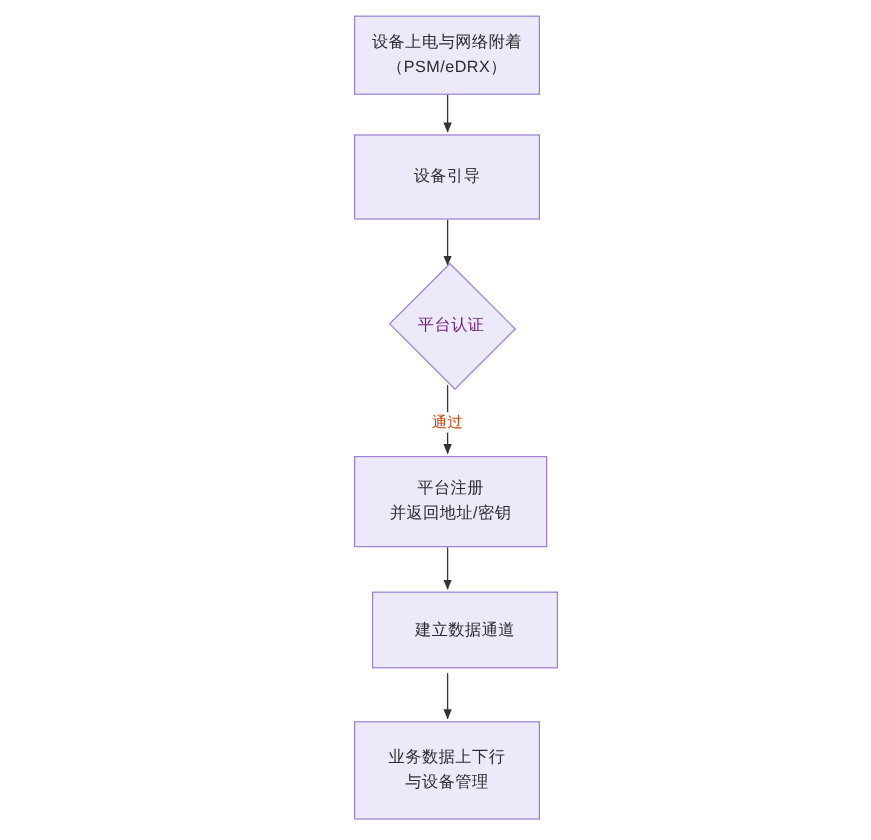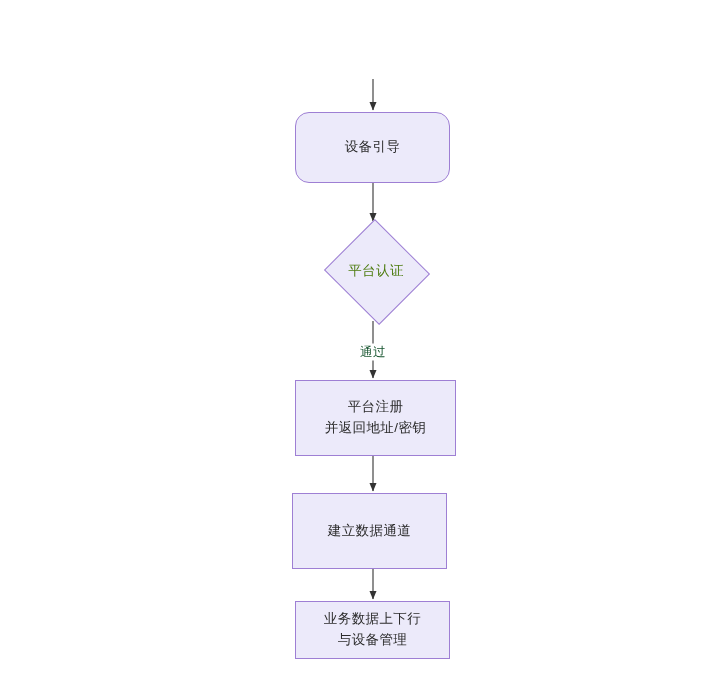--- a/index.html
+++ b/index.html
@@ -64,28 +64,28 @@
     margin-left: -38px;
     margin-top: -35px;
     background: #eceafa;
     border: 1.4px solid #9e7fd4;
     transform: rotate(45deg) scale(1.0);
   }
   .node-diamond .diamond-label {
     position: relative;
     z-index: 2;
     font-size: 13.5px;
-    color: #4d7c0f;
+    color: #701a75;
     letter-spacing: 0.4px;
     white-space: nowrap;
   }
   .edge-label {
     position: absolute;
     background: #ffffff;
-    color: #14532d;
+    color: #c2410c;
     font-size: 12.5px;
     line-height: 1.2;
     padding: 1px 2px;
     white-space: nowrap;
     transform: translate(-50%, -50%);
     letter-spacing: 0.4px;
   }
 </style>
 </head>
 <body>
@@ -103,39 +103,43 @@
 
     <line x1="373" y1="183" x2="373" y2="221" stroke="#333333" stroke-width="1.1" marker-end="url(#arrowhead)"></line>
 
     <line x1="373" y1="321" x2="373" y2="378" stroke="#333333" stroke-width="1.1" marker-end="url(#arrowhead)"></line>
 
     <line x1="373" y1="456" x2="373" y2="491" stroke="#333333" stroke-width="1.1" marker-end="url(#arrowhead)"></line>
 
     <line x1="373" y1="561" x2="373" y2="599" stroke="#333333" stroke-width="1.1" marker-end="url(#arrowhead)"></line>
   </svg>
 
+  <div class="node" style="left:295px; top:13px; width:155px; height:66px;">
+    <span class="line">设备上电与网络附着</span>
+    <span class="line">（PSM/eDRX）</span>
+  </div>
 
-  <div class="node" style="left:295px; top:112px; width:155px; height:71px;border-radius:14px;">
+  <div class="node" style="left:295px; top:112px; width:155px; height:71px;">
     <span class="line">设备引导</span>
   </div>
 
   <div class="node-diamond" style="left:322px; top:221px; width:108px; height:100px;">
     <span class="diamond-shape"></span>
     <span class="diamond-label">平台认证</span>
   </div>
 
   <div class="node" style="left:295px; top:380px; width:161px; height:76px;">
     <span class="line">平台注册</span>
     <span class="line">并返回地址/密钥</span>
   </div>
 
-  <div class="node" style="left:292px; top:493px; width:155px; height:76px;">
+  <div class="node" style="left:310px; top:493px; width:155px; height:64px;">
     <span class="line">建立数据通道</span>
   </div>
 
-  <div class="node" style="left:295px; top:601px; width:155px; height:58px;">
+  <div class="node" style="left:295px; top:601px; width:155px; height:82px;">
     <span class="line">业务数据上下行</span>
     <span class="line">与设备管理</span>
   </div>
 
   <div class="edge-label" style="left:373px; top:352px;">通过</div>
 
 </div>
 
 </body></html>

